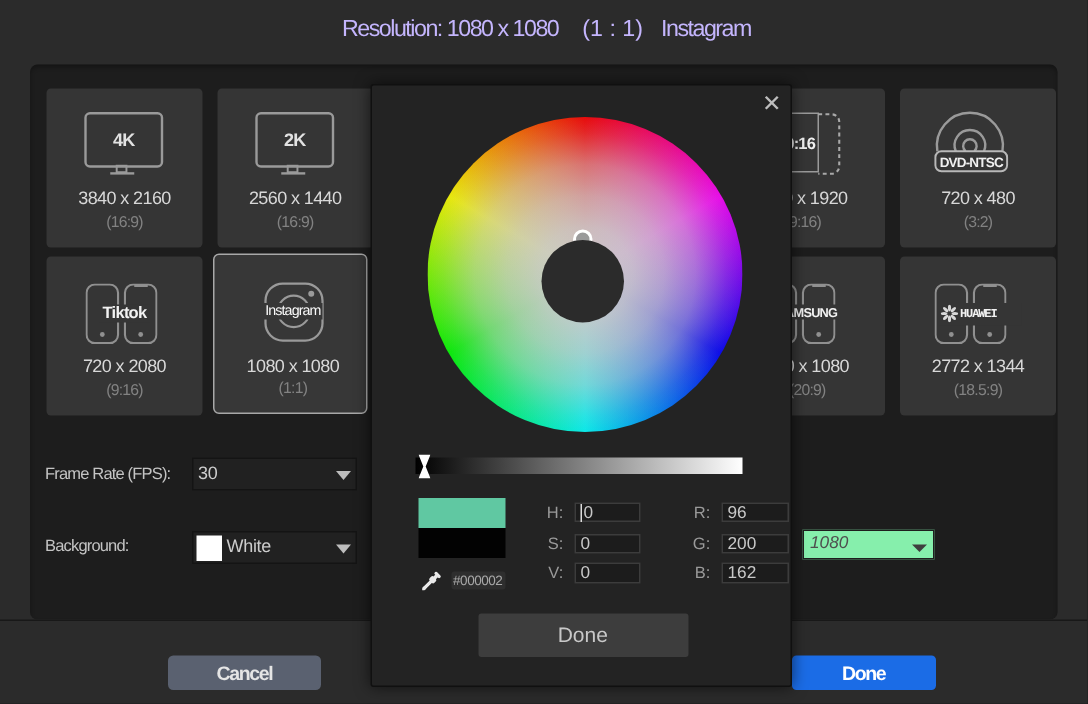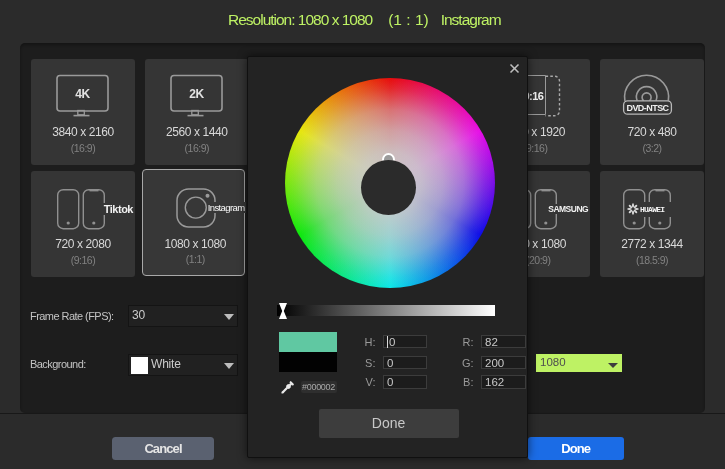--- a/index.html
+++ b/index.html
@@ -1,39 +1,39 @@
 <!DOCTYPE html>
 <html><head>
 <meta charset="utf-8">
 <style>
   * { margin:0; padding:0; box-sizing:border-box; }
   html,body { width:725px; height:469px; overflow:hidden; }
   body { background:#2b2b2b; font-family:"Liberation Sans", sans-serif; position:relative; }
   .abs { position:absolute; }
   .titlebar { position:absolute; left:228px; top:10.5px; white-space:pre;
-    color:#bef264; font-size:15.5px; letter-spacing:-1px; line-height:18px; }
+    color:#c4b5fd; font-size:15.5px; letter-spacing:-1px; line-height:18px; }
   .panel { position:absolute; left:20px; top:43px; width:685px; height:370px;
     background:#1d1d1d; border-radius:5px; box-shadow: inset 0 2px 3px rgba(0,0,0,.3); }
   .card { position:absolute; width:104px; height:106px; background:#353535; border-radius:3px; }
   .card .res { position:absolute; left:0; top:67px; width:100%; text-align:center;
     color:#d8d8d8; font-size:12px; letter-spacing:-0.4px; line-height:12px; }
   .card .ratio { position:absolute; left:0; top:83.5px; width:100%; text-align:center;
     color:#828282; font-size:10.5px; letter-spacing:-0.5px; line-height:10.5px; }
-  .iconlab { position:absolute; left:0; width:100%; text-align:right; line-height:11px; z-index:2; }
+  .iconlab { position:absolute; left:0; width:100%; text-align:center; line-height:11px; z-index:2; }
   .iconlab span { background:#353535; color:#f2f2f2; font-weight:bold; padding:0 2px; }
   .sel { left:142px; top:169px; width:102.5px; height:106.5px; background:#373737;
     border:1px solid #a8a8a8; border-radius:4px; }
   .ctl-label { position:absolute; color:#c4c4c4; font-size:11px; letter-spacing:-0.55px; line-height:11px; }
   .dd { position:absolute; left:128px; width:110px; height:22px; background:#212121;
     border:1px solid #141414; color:#cccccc; font-size:12px; letter-spacing:-0.2px; line-height:19px; padding-left:3px; }
   .dd .tri { position:absolute; right:3.5px; top:8px; width:0; height:0;
     border-left:5.5px solid transparent; border-right:5.5px solid transparent;
     border-top:6.5px solid #bdbdbd; }
-  .dd-dis { position:absolute; left:535px; top:353px; width:88px; height:20px; background:#bef264;
-    border:1px solid #1e1e1e; color:#4f4f4f; font-size:11.5px; line-height:17px; padding-left:4px; }
+  .dd-dis { position:absolute; left:535px; top:353px; width:88px; height:20px; background:#86efac;
+    border:1px solid #1e1e1e; color:#4f4f4f; font-size:11.5px; line-height:17px; padding-left:4px;font-style:italic; }
   .dd-dis .tri { position:absolute; right:4px; top:9px; width:0; height:0;
     border-left:5px solid transparent; border-right:5px solid transparent;
     border-top:5px solid #3e3e3e; }
   .bottombar { position:absolute; left:0; top:413px; width:725px; height:56px;
     background:#2b2b2b; border-top:1px solid #181818; }
   .btn-cancel { position:absolute; left:112px; top:436.5px; width:102px; height:23px;
     background:#5a6170; border-radius:3.5px; color:#e5e5e5; font-size:13px; font-weight:bold;
     letter-spacing:-0.9px; text-align:center; line-height:23px; }
   .btn-done { position:absolute; left:527.5px; top:436.5px; width:96.5px; height:23px;
     background:#1b6ce6; border-radius:3px; color:#ffffff; font-size:13px; font-weight:bold;
@@ -215,19 +215,19 @@
   </svg>
   <div class="hexlab">#000002</div>
 
   <div class="fld-label" style="left:363.5px; top:336.5px;">H:</div>
   <div class="fld" style="left:382.5px; top:334.5px;"><span style="border-left:1px solid #dcdcdc; padding-left:1px;">0</span></div>
   <div class="fld-label" style="left:363.5px; top:357.5px;">S:</div>
   <div class="fld" style="left:382.5px; top:355.5px;">0</div>
   <div class="fld-label" style="left:363.5px; top:377px;">V:</div>
   <div class="fld" style="left:382.5px; top:375px;">0</div>
   <div class="fld-label" style="left:461.5px; top:336.5px;">R:</div>
-  <div class="fld" style="left:480.5px; top:334.5px; width:45px;">82</div>
+  <div class="fld" style="left:480.5px; top:334.5px; width:45px;">96</div>
   <div class="fld-label" style="left:461.5px; top:357.5px;">G:</div>
   <div class="fld" style="left:480.5px; top:355.5px; width:45px;">200</div>
   <div class="fld-label" style="left:461.5px; top:377px;">B:</div>
   <div class="fld" style="left:480.5px; top:375px; width:45px;">162</div>
 
   <div class="pdone">Done</div>
 
 </body></html>

